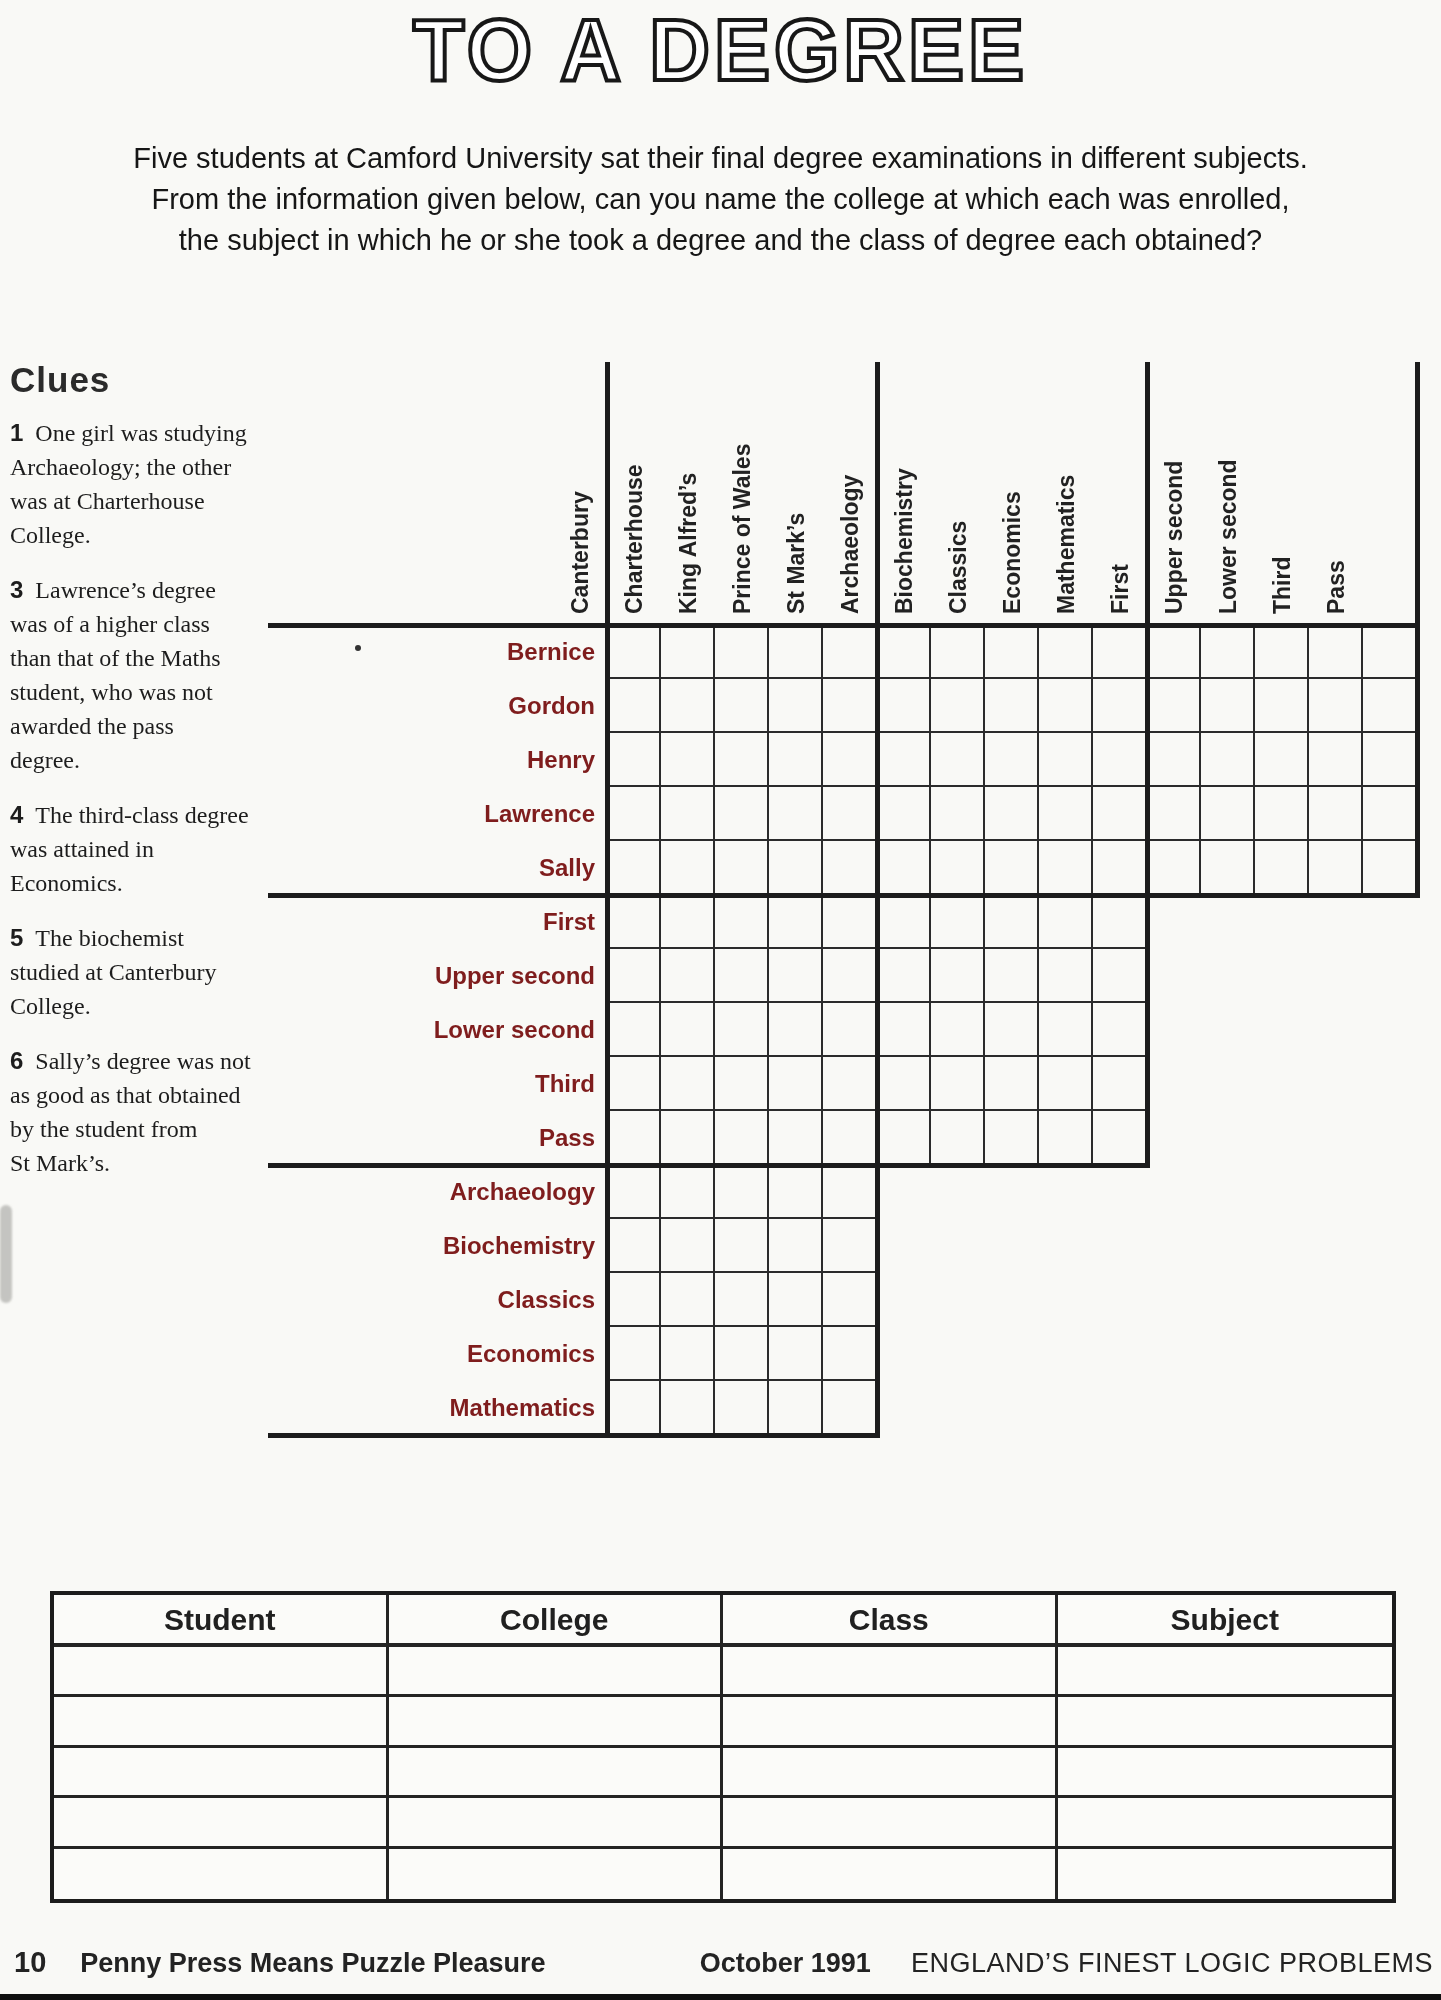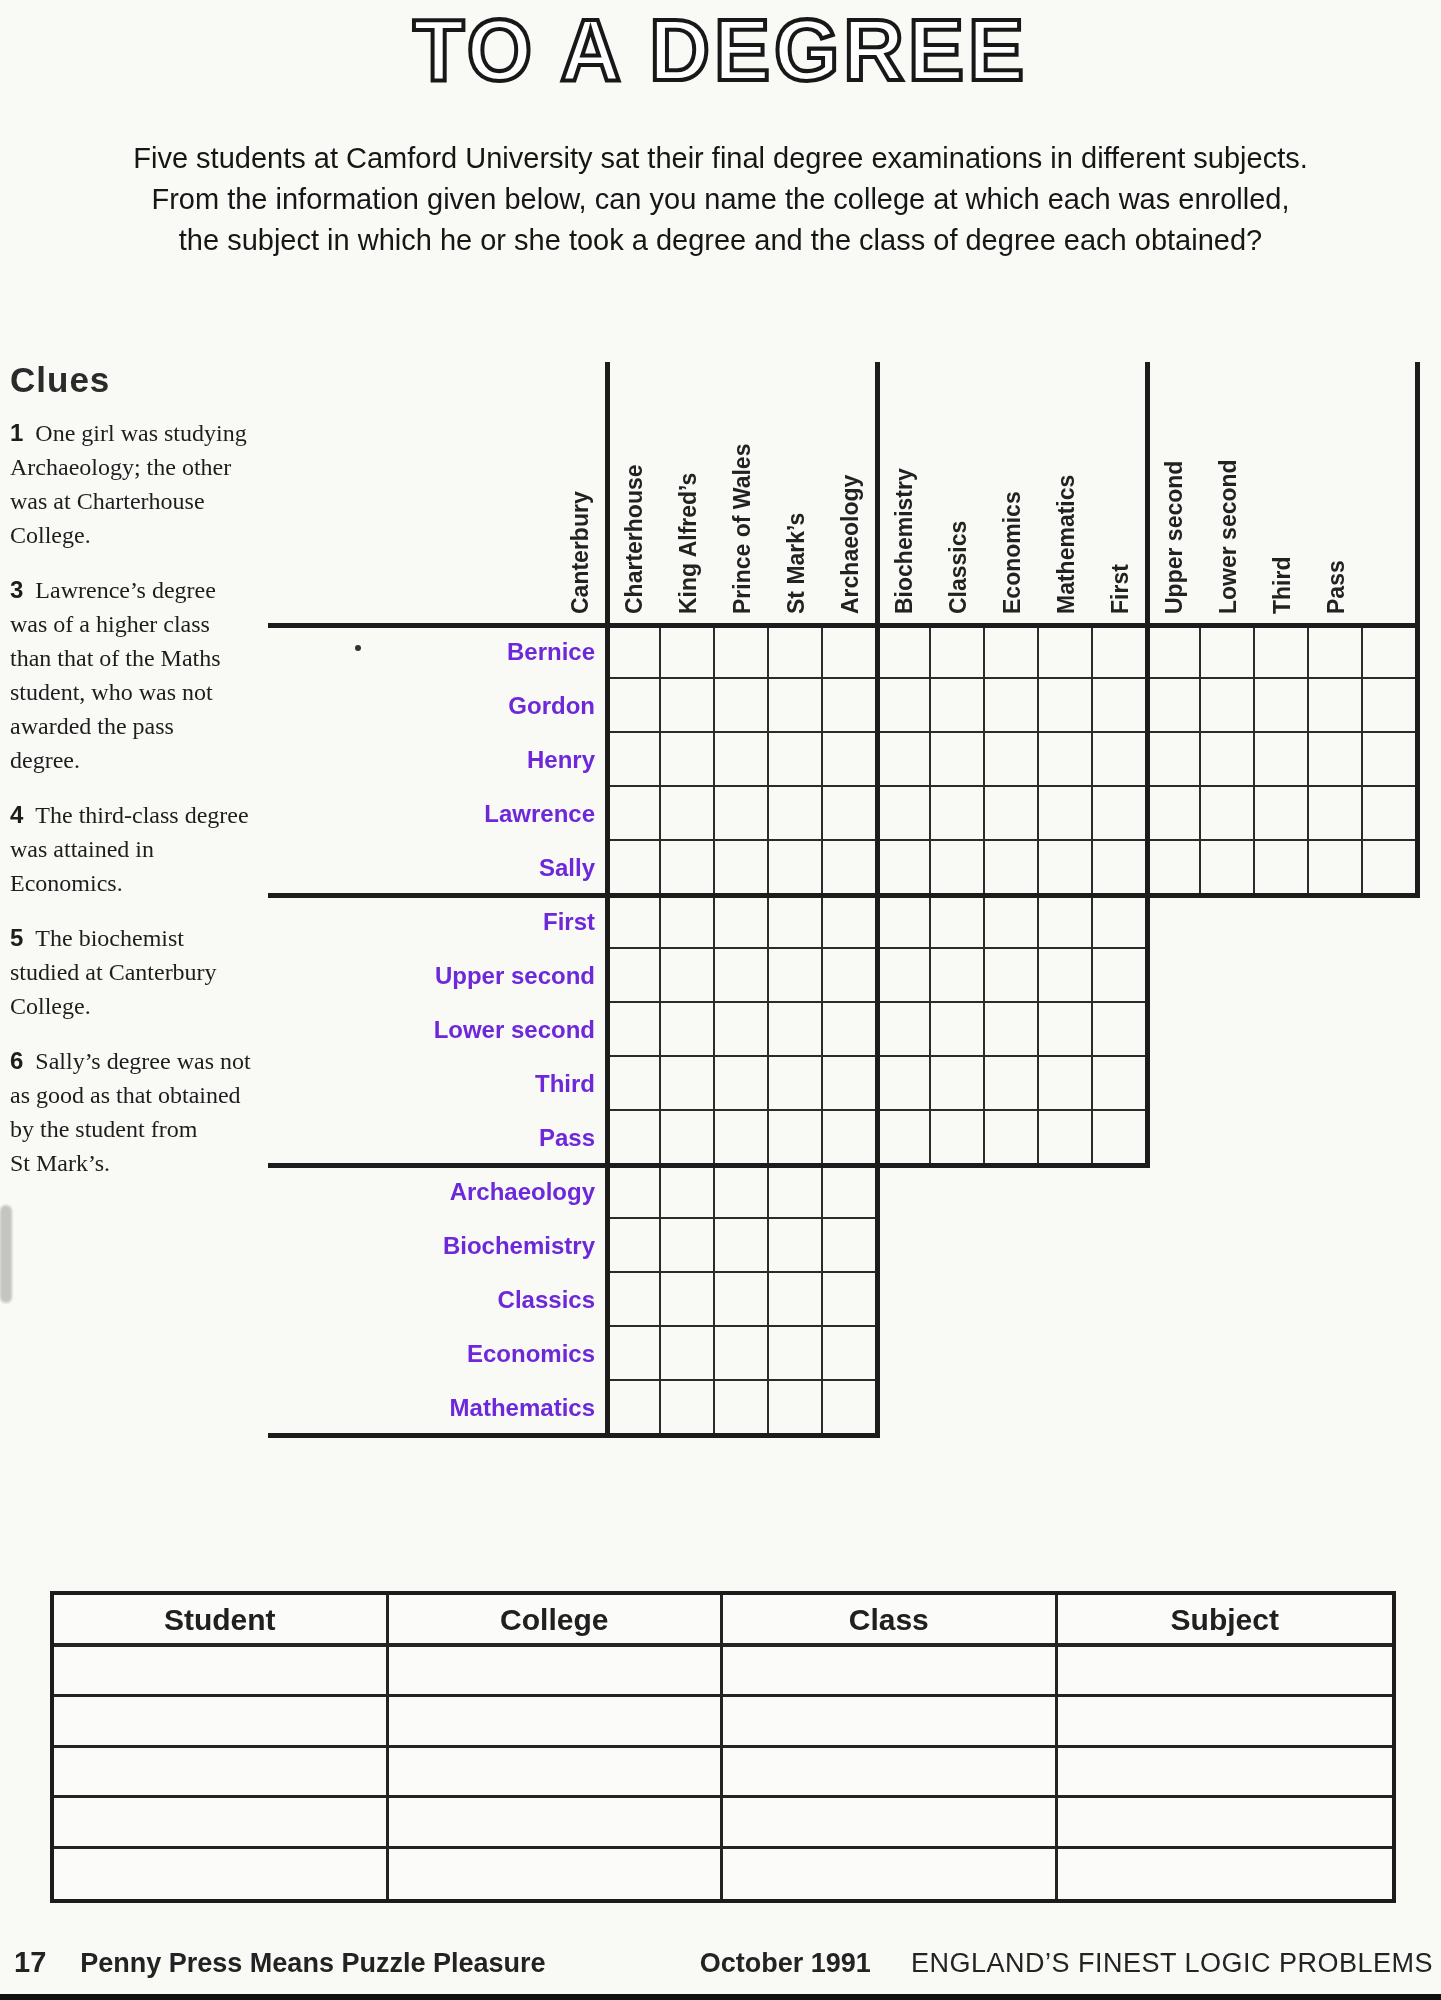--- a/index.html
+++ b/index.html
@@ -26,21 +26,21 @@
 
   
   .block{position:absolute;display:grid;}
   .cell{border-right:2px solid #2b2b2b;border-bottom:2px solid #2b2b2b;box-sizing:border-box;}
   .vline{position:absolute;width:5px;background:#1c1c1c;}
   .hline{position:absolute;height:5px;background:#1c1c1c;}
   .colhead{position:absolute;width:250px;height:54px;line-height:54px;
            font-size:23px;font-weight:700;text-align:left;white-space:nowrap;
            transform:rotate(-90deg);transform-origin:0 100%;color:#222;}
   .rowlabel{position:absolute;width:320px;height:54px;line-height:54px;
-            font-size:24px;font-weight:700;text-align:right;color:#6d28d9;white-space:nowrap;}
+            font-size:24px;font-weight:700;text-align:right;color:#7f1d1d;white-space:nowrap;}
 
   
   .anstable{left:50px;top:1591px;width:1346px;height:312px;
             border:4px solid #1c1c1c;box-sizing:border-box;display:grid;
             grid-template-columns:repeat(4,1fr);grid-template-rows:52px repeat(5,1fr);
             background:#fbfbf9;}
   .anstable>div{border-right:3px solid #242424;border-bottom:3px solid #242424;box-sizing:border-box;}
   .anstable>div:nth-child(4n){border-right:none;}
   .anstable>div:nth-last-child(-n+4){border-bottom:none;}
   .ath{font-size:30px;font-weight:700;text-align:center;line-height:50px;color:#202020;
@@ -311,21 +311,21 @@
     <div></div>
     <div></div>
     <div></div>
     <div></div>
     <div></div>
     <div></div>
     <div></div>
   </div>
 
 <div class="abs footer-left">
-  <span class="pgnum">17</span><span>Penny Press Means Puzzle Pleasure</span>
+  <span class="pgnum">10</span><span>Penny Press Means Puzzle Pleasure</span>
 </div>
 <div class="abs footer-right">
   <span class="date">October 1991</span><span class="mag">ENGLAND’S FINEST LOGIC PROBLEMS</span>
 </div>
 
 <div class="abs smudge"></div>
 <div class="abs speck"></div>
 <div class="abs bottom-bar"></div>
 
 </body></html>

